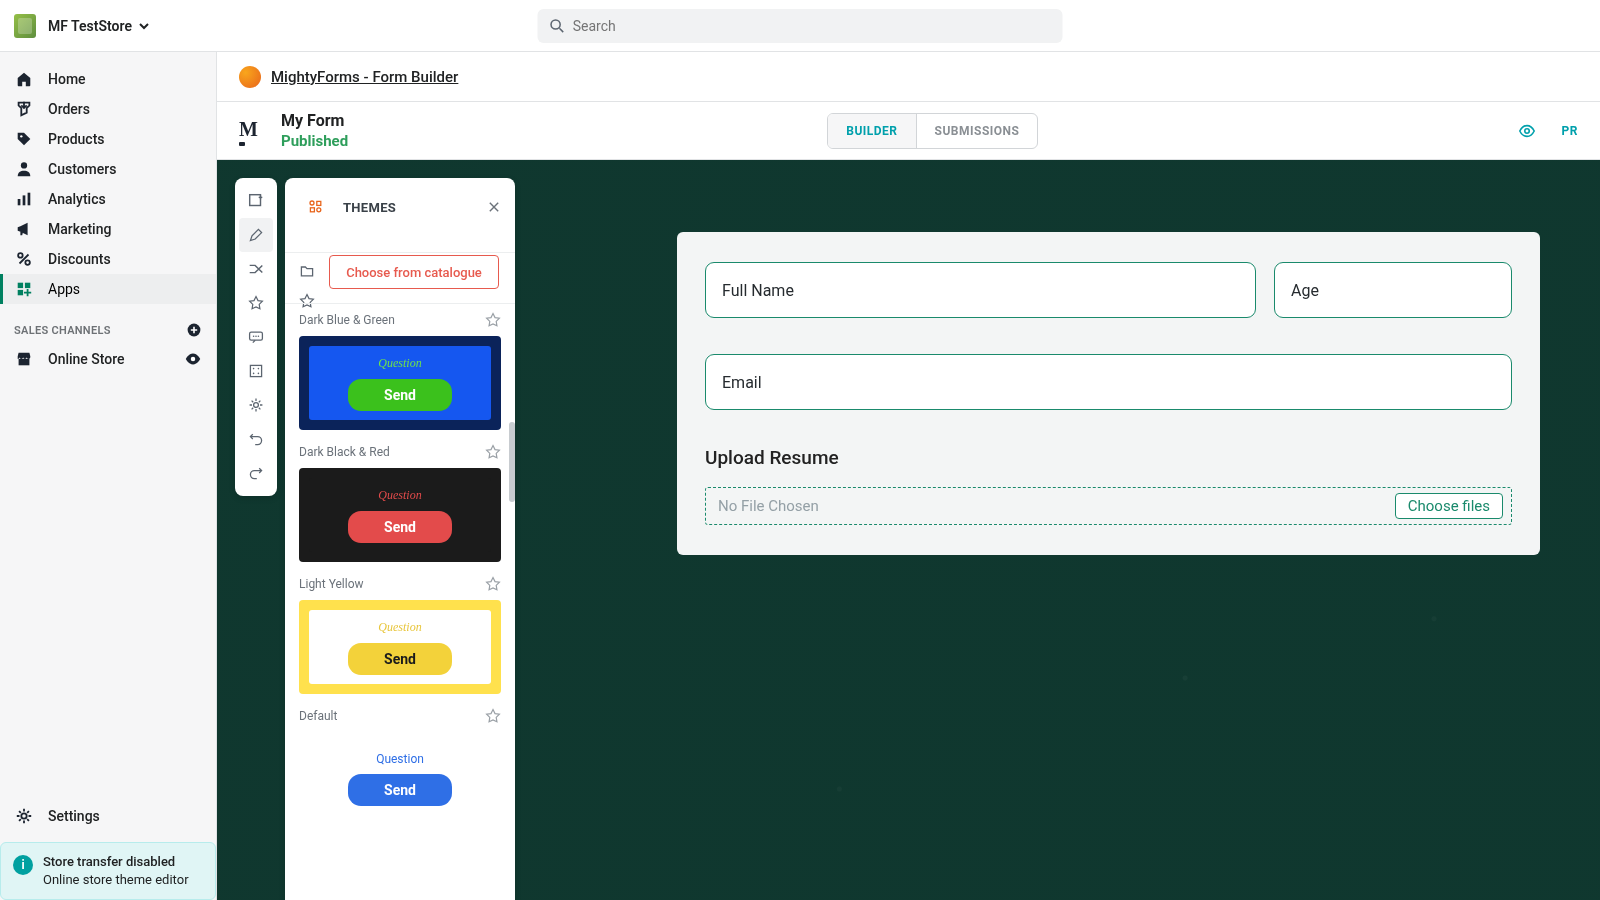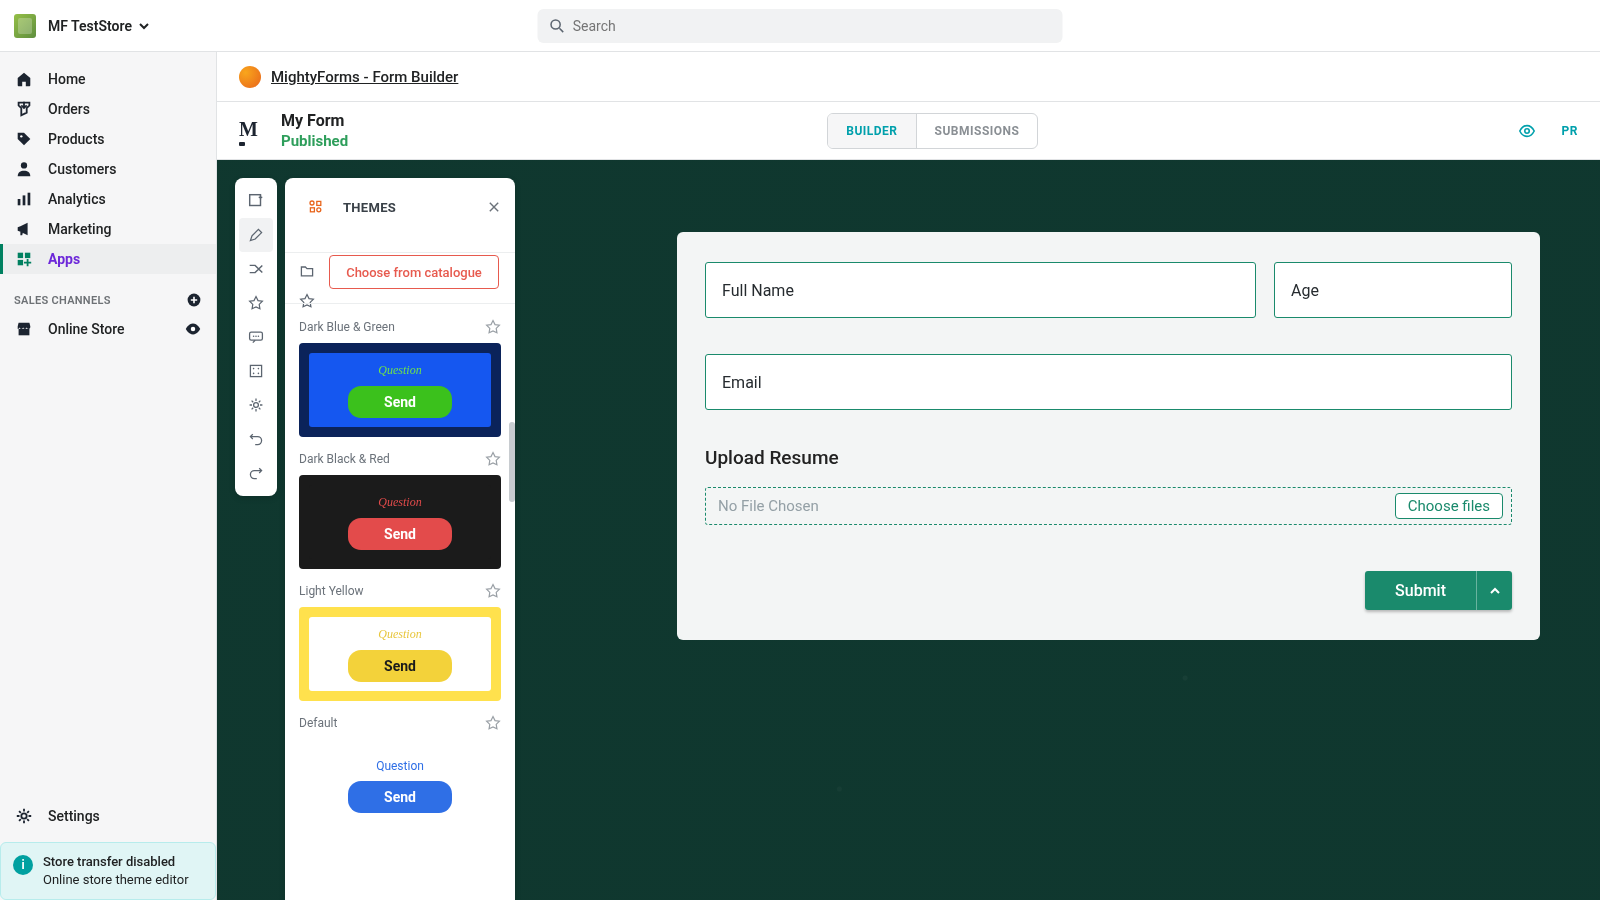--- a/index.html
+++ b/index.html
@@ -9,21 +9,21 @@
 .logo::before{content:"";position:absolute;width:14px;height:16px;background:#fff;border-radius:2px;left:4px;top:4px;opacity:0.25}
 .store-name{font-weight:600;font-size:14px;color:#202223;display:flex;align-items:center;cursor:pointer}
 .store-name svg{margin-left:6px}
 .search{position:absolute;left:50%;transform:translateX(-50%);width:525px;height:34px;background:#f1f2f3;border-radius:6px;display:flex;align-items:center;padding:0 12px}
 .search input{border:none;background:transparent;outline:none;font-size:14px;width:100%;margin-left:8px;color:#6d7175}
 .layout{display:flex;height:848px}
 .sidebar{width:217px;border-right:1px solid #e1e3e5;background:#f6f6f7;padding-top:12px;display:flex;flex-direction:column;position:relative}
 .nav-item{display:flex;align-items:center;height:30px;padding:0 14px;cursor:pointer;font-size:14px;color:#202223;font-weight:500}
 .nav-item .icn{width:20px;height:20px;margin-right:14px;display:flex;align-items:center;justify-content:center}
 .nav-item.active{background:#edeeef;border-left:3px solid #008060;padding-left:11px}
-.nav-item.active .lbl{color:#6d28d9;font-weight:700}
+.nav-item.active .lbl{color:#000000;font-weight:400}
 .nav-item.active .icn svg{fill:#008060}
 .section-title{font-size:11px;font-weight:600;color:#6d7175;padding:18px 14px 6px;letter-spacing:.3px;display:flex;align-items:center;justify-content:space-between}
 .section-title svg{fill:#202223}
 .channel-row{display:flex;align-items:center;height:30px;padding:0 14px;font-size:14px;color:#202223;font-weight:500;justify-content:space-between}
 .channel-row .left{display:flex;align-items:center}
 .channel-row .icn{width:20px;height:20px;margin-right:14px;display:flex;align-items:center;justify-content:center}
 .sidebar-bottom{position:absolute;bottom:0;left:0;right:0}
 .settings-item{display:flex;align-items:center;height:36px;padding:0 14px;font-size:14px;font-weight:500;color:#202223;cursor:pointer}
 .settings-item .icn{width:20px;height:20px;margin-right:14px;display:flex;align-items:center;justify-content:center}
 .alert{background:#e0f5f5;border:1px solid #b7ecec;border-radius:6px;margin:8px 0 0 0;padding:10px 12px;display:flex;align-items:flex-start}
@@ -52,30 +52,30 @@
 .tool{width:34px;height:34px;display:flex;align-items:center;justify-content:center;cursor:pointer;border-radius:4px;color:#5c6570}
 .tool.active{background:#f1f2f3;color:#e8641b}
 .tool.grp{color:#e8641b}
 .panel{position:absolute;left:68px;top:18px;width:230px;bottom:-20px;background:#fff;border-radius:8px;box-shadow:0 2px 6px rgba(0,0,0,.15);display:flex;flex-direction:column;overflow:hidden}
 .panel-head{display:flex;align-items:center;justify-content:space-between;padding:12px 14px 28px 14px;border-bottom:1px solid #eceeef}
 .panel-head .left{display:flex;align-items:center;gap:10px}
 .panel-title{font-size:13px;font-weight:700;color:#3a4148;letter-spacing:.3px}
 .catalogue-btn{margin:14px 14px 14px 14px;border:1px solid #e75a4e;color:#e75a4e;background:#fff;border-radius:4px;height:34px;display:flex;align-items:center;justify-content:center;font-size:13px;font-weight:500;cursor:pointer}
 .panel-body{padding:0 14px 14px;overflow-y:auto;position:relative}
 .theme-block{margin-bottom:14px}
-.theme-label{display:flex;align-items:center;justify-content:space-between;font-size:12px;color:#6b727a;margin-bottom:8px;margin-top:7px}
+.theme-label{display:flex;align-items:center;justify-content:space-between;font-size:12px;color:#6b727a;margin-bottom:8px;margin-top:0}
 .star{color:#9aa0a6;cursor:pointer}
 .theme-preview{border-radius:4px;height:94px;padding:10px;display:flex;align-items:center;justify-content:center}
 .tp-inner{width:100%;height:100%;display:flex;flex-direction:column;align-items:center;justify-content:center;gap:8px;border-radius:3px}
 .tp-q{font-size:12px;font-family:Georgia,serif;font-style:italic}
 .tp-btn{padding:8px 36px;border-radius:13px;font-weight:700;font-size:14px}
 .scrollthumb{position:absolute;right:0;top:110px;width:6px;height:80px;background:#c8ccd0;border-radius:3px}
 .form-card{position:absolute;left:460px;right:60px;top:72px;background:#f3f5f5;border-radius:6px;padding:30px 28px 30px}
 .frow{display:flex;gap:18px;margin-bottom:36px}
-.finput{flex:1;border:1.5px solid #1a8a6c;background:#fff;border-radius:3px;height:56px;display:flex;align-items:center;padding:0 16px;font-size:16px;color:#262b2f}
+.finput{flex:1;border:1.5px solid #1a8a6c;background:#fff;border-radius:9px;height:56px;display:flex;align-items:center;padding:0 16px;font-size:16px;color:#262b2f}
 .finput.age{flex:0 0 238px}
 .upload-lbl{font-size:19px;font-weight:500;color:#222;margin-bottom:18px}
 .upload-box{border:1.5px dashed #1a8a6c;border-radius:3px;height:38px;display:flex;align-items:center;justify-content:space-between;padding:0 8px 0 12px}
 .upload-txt{color:#94a0a6;font-size:15px}
 .choose-btn{border:1.5px solid #1a8a6c;color:#1a8a6c;background:#fff;border-radius:4px;padding:3px 12px;font-size:15px;cursor:pointer}
 .submit-row{display:flex;justify-content:flex-end;margin-top:46px}
 .submit-btn{display:flex;border-radius:3px;overflow:hidden;box-shadow:0 2px 3px rgba(0,0,0,.25)}
 .submit-main{background:#1a8a6c;color:#fff;padding:10px 30px;font-size:16px;font-weight:500;cursor:pointer}
 .submit-caret{background:#1a8a6c;border-left:1px solid rgba(255,255,255,.35);color:#fff;width:36px;display:flex;align-items:center;justify-content:center;cursor:pointer}
 svg{display:block}
@@ -149,20 +149,30 @@
         <span class="lbl">Analytics</span>
       </div>
     <div class="nav-item">
         <span class="icn">
           <svg width="18" height="18" viewBox="0 0 20 20">
             <path d="M3 8v4l3 1 8 4V3L6 7z" fill="#1c2430"></path>
             <path d="M6 13v4h2l1-4" fill="#1c2430"></path>
           </svg>
         </span>
         <span class="lbl">Marketing</span>
+      </div>
+    <div class="nav-item">
+        <span class="icn">
+          <svg width="18" height="18" viewBox="0 0 20 20">
+            <circle cx="6" cy="6" r="2.5" fill="none" stroke="#1c2430" stroke-width="2"></circle>
+            <circle cx="14" cy="14" r="2.5" fill="none" stroke="#1c2430" stroke-width="2"></circle>
+            <path d="M5 15L15 5" stroke="#1c2430" stroke-width="2"></path>
+          </svg>
+        </span>
+        <span class="lbl">Discounts</span>
       </div>
     <div class="nav-item active">
         <span class="icn">
           <svg width="18" height="18" viewBox="0 0 20 20">
             <rect x="3" y="3" width="6" height="6" fill="#008060"></rect>
             <rect x="11" y="3" width="6" height="6" fill="#008060"></rect>
             <rect x="3" y="11" width="6" height="6" fill="#008060"></rect>
             <path d="M14 10v8m-4-4h8" stroke="#008060" stroke-width="2"></path>
           </svg>
         </span>
@@ -408,26 +418,16 @@
         <div class="frow">
           <div class="finput">
               <span>Email</span>
             </div>
         </div>
         <div class="upload-lbl">Upload Resume</div>
         <div class="upload-box">
           <span class="upload-txt">No File Chosen</span>
           <span class="choose-btn">Choose files</span>
         </div>
-        <div class="submit-row">
-          <div class="submit-btn">
-            <div class="submit-main">Submit</div>
-            <div class="submit-caret">
-                <svg width="12" height="12" viewBox="0 0 12 12">
-                  <path d="M2 8l4-4 4 4" fill="none" stroke="#fff" stroke-width="2"></path>
-                </svg>
-              </div>
-          </div>
-        </div>
       </div>
     </div>
   </div>
 </div>
 
 </body></html>

